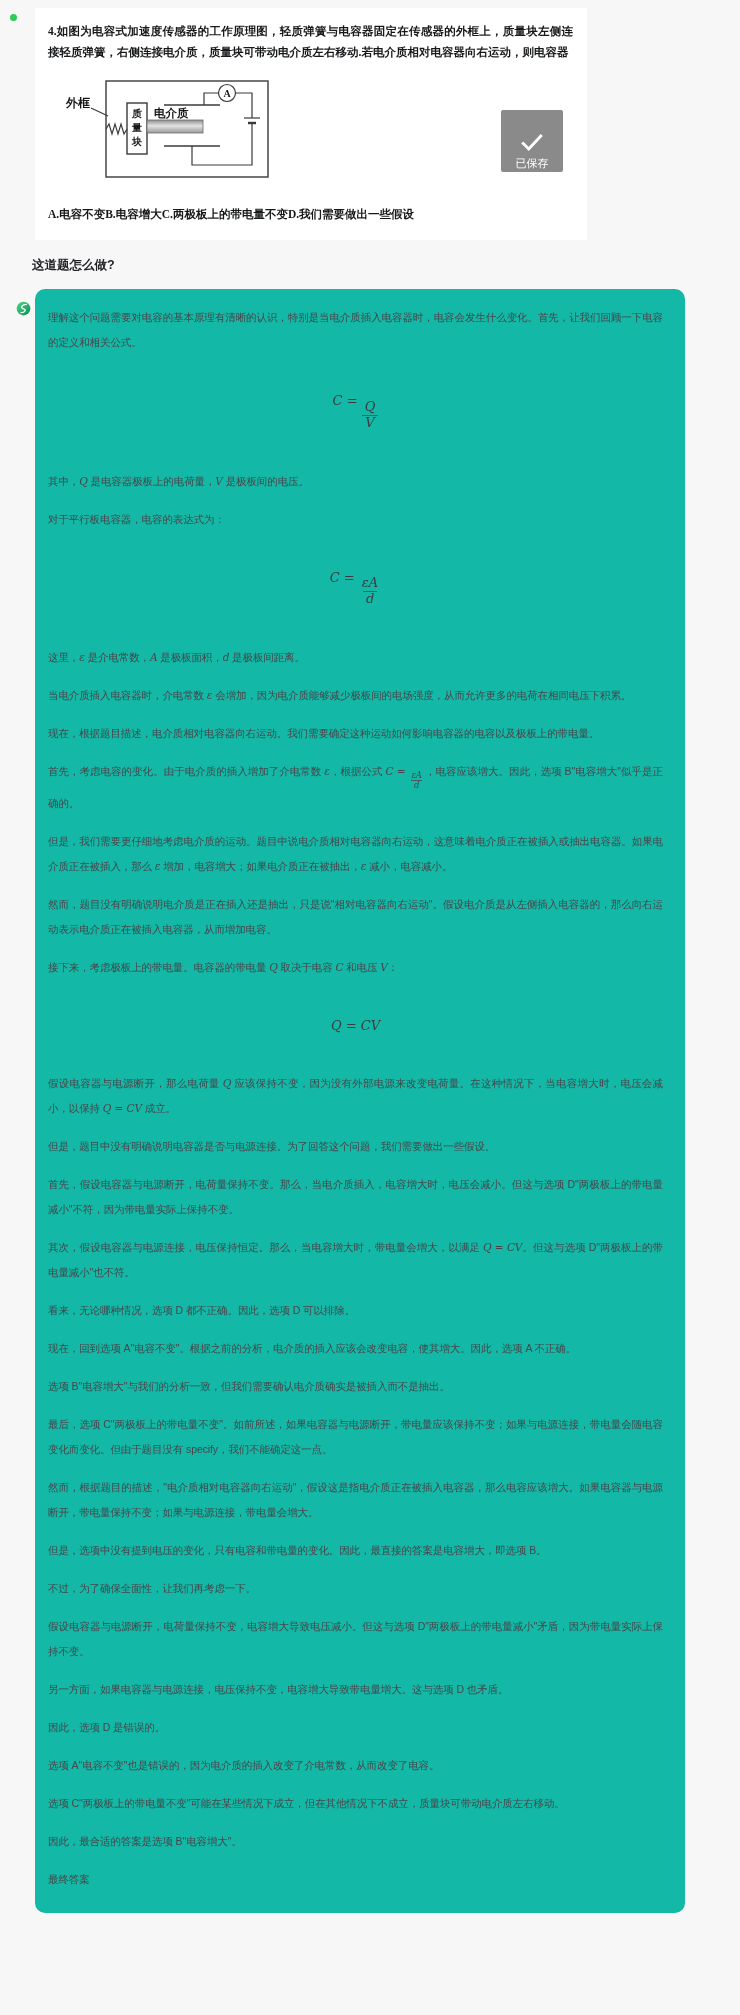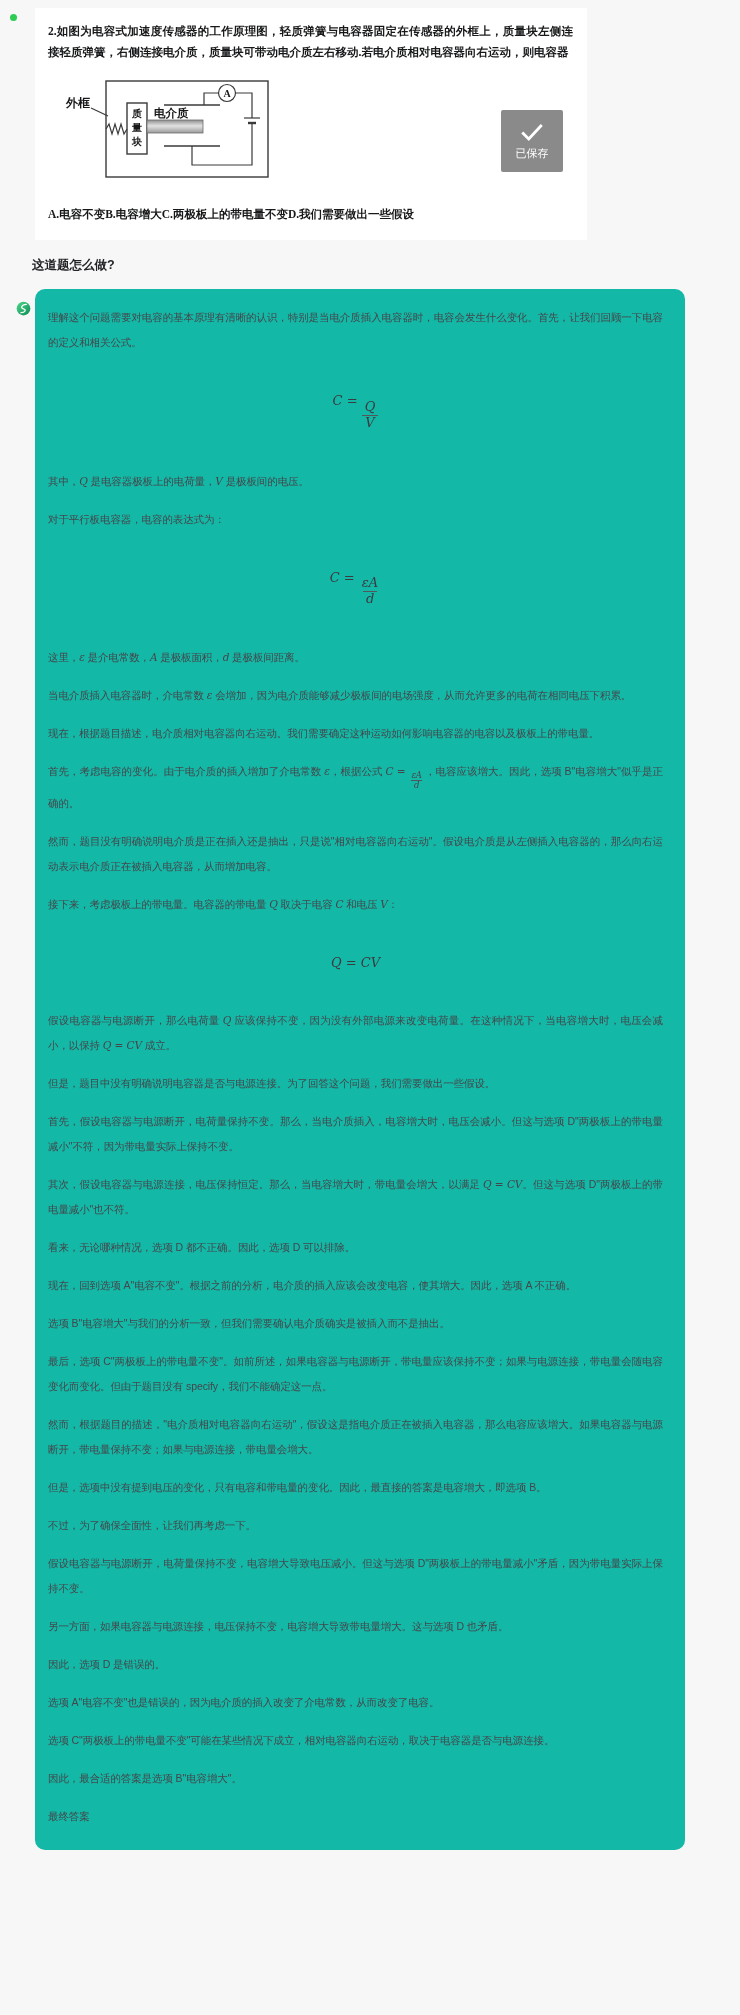--- a/index.html
+++ b/index.html
@@ -21,21 +21,21 @@
   }
   .diagram{margin:10px 0 4px 16px;display:block;}
   .options{
     display:flex;margin-top:16px;
     font-family:"Liberation Serif","DejaVu Serif",serif;font-weight:700;
     font-size:11.5px;color:#17181a;white-space:nowrap;
   }
   .saved-badge{
     position:absolute;right:24px;top:102px;width:62px;height:62px;
     background:#8a8a8a;color:#ffffff;border:none;cursor:pointer;
-    display:flex;flex-direction:column;align-items:center;justify-content:center;gap:3px;
+    display:flex;flex-direction:column;align-items:center;justify-content:flex-end;gap:3px;
     font-size:11px;font-family:inherit;border-radius:2px;
   }
   .saved-badge svg{width:26px;height:22px;stroke:#ffffff;stroke-width:2.6;fill:none;}
   
   .user-q{margin:17px 10px 15px 32px;font-size:12.5px;font-weight:700;color:#222327;}
   
   .ans-wrap{position:relative;margin-left:35px;width:650px;}
   .avatar{position:absolute;left:-19px;top:12px;width:15px;height:15px;}
   .ans-card{
     background:#14b8a6;border-radius:10px;position:relative;
@@ -60,21 +60,21 @@
   .d-line{stroke:#3a3a3a;stroke-width:1.4;fill:none;}
   .d-thin{stroke:#3a3a3a;stroke-width:1.2;fill:none;}
   .d-label{font-family:"Liberation Serif","DejaVu Serif",serif;font-weight:700;fill:#17181a;}
 </style>
 </head>
 <body>
 
 <span class="green-dot"></span>
 
 <div class="q-card">
-  <div class="q-text">2.如图为电容式加速度传感器的工作原理图，轻质弹簧与电容器固定在传感器的外框上，质量块左侧连接轻质弹簧，右侧连接电介质，质量块可带动电介质左右移动.若电介质相对电容器向右运动，则电容器</div>
+  <div class="q-text">4.如图为电容式加速度传感器的工作原理图，轻质弹簧与电容器固定在传感器的外框上，质量块左侧连接轻质弹簧，右侧连接电介质，质量块可带动电介质左右移动.若电介质相对电容器向右运动，则电容器</div>
 
   <svg class="diagram" width="232" height="118" viewBox="0 0 232 118">
     <defs>
       <linearGradient id="gBar" x1="0" y1="0" x2="0" y2="1">
         <stop offset="0" stop-color="#8f8f8f"></stop>
         <stop offset="0.45" stop-color="#e2e2e2"></stop>
         <stop offset="1" stop-color="#9a9a9a"></stop>
       </linearGradient>
     </defs>
 
@@ -146,37 +146,38 @@
             <span class="num">εA</span>
             <span class="den">d</span>
           </span></div>
         <p>这里，<i class="mv">ε</i> 是介电常数，<i class="mv">A</i> 是极板面积，<i class="mv">d</i> 是极板间距离。</p>
         <p>当电介质插入电容器时，介电常数 <i class="mv">ε</i> 会增加，因为电介质能够减少极板间的电场强度，从而允许更多的电荷在相同电压下积累。</p>
         <p>现在，根据题目描述，电介质相对电容器向右运动。我们需要确定这种运动如何影响电容器的电容以及极板上的带电量。</p>
         <p>首先，考虑电容的变化。由于电介质的插入增加了介电常数 <i class="mv">ε</i>，根据公式 <i class="mv">C =</i> <span class="frac small">
             <span class="num">εA</span>
             <span class="den">d</span>
           </span>，电容应该增大。因此，选项 B"电容增大"似乎是正确的。</p>
+        <p>但是，我们需要更仔细地考虑电介质的运动。题目中说电介质相对电容器向右运动，这意味着电介质正在被插入或抽出电容器。如果电介质正在被插入，那么 <i class="mv">ε</i> 增加，电容增大；如果电介质正在被抽出，<i class="mv">ε</i> 减小，电容减小。</p>
         <p>然而，题目没有明确说明电介质是正在插入还是抽出，只是说"相对电容器向右运动"。假设电介质是从左侧插入电容器的，那么向右运动表示电介质正在被插入电容器，从而增加电容。</p>
         <p>接下来，考虑极板上的带电量。电容器的带电量 <i class="mv">Q</i> 取决于电容 <i class="mv">C</i> 和电压 <i class="mv">V</i>：</p>
         <div class="formula"><i class="mv">Q = CV</i></div>
         <p>假设电容器与电源断开，那么电荷量 <i class="mv">Q</i> 应该保持不变，因为没有外部电源来改变电荷量。在这种情况下，当电容增大时，电压会减小，以保持 <i class="mv">Q = CV</i> 成立。</p>
         <p>但是，题目中没有明确说明电容器是否与电源连接。为了回答这个问题，我们需要做出一些假设。</p>
         <p>首先，假设电容器与电源断开，电荷量保持不变。那么，当电介质插入，电容增大时，电压会减小。但这与选项 D"两极板上的带电量减小"不符，因为带电量实际上保持不变。</p>
         <p>其次，假设电容器与电源连接，电压保持恒定。那么，当电容增大时，带电量会增大，以满足 <i class="mv">Q = CV</i>。但这与选项 D"两极板上的带电量减小"也不符。</p>
         <p>看来，无论哪种情况，选项 D 都不正确。因此，选项 D 可以排除。</p>
         <p>现在，回到选项 A"电容不变"。根据之前的分析，电介质的插入应该会改变电容，使其增大。因此，选项 A 不正确。</p>
         <p>选项 B"电容增大"与我们的分析一致，但我们需要确认电介质确实是被插入而不是抽出。</p>
         <p>最后，选项 C"两极板上的带电量不变"。如前所述，如果电容器与电源断开，带电量应该保持不变；如果与电源连接，带电量会随电容变化而变化。但由于题目没有 specify，我们不能确定这一点。</p>
         <p>然而，根据题目的描述，"电介质相对电容器向右运动"，假设这是指电介质正在被插入电容器，那么电容应该增大。如果电容器与电源断开，带电量保持不变；如果与电源连接，带电量会增大。</p>
         <p>但是，选项中没有提到电压的变化，只有电容和带电量的变化。因此，最直接的答案是电容增大，即选项 B。</p>
         <p>不过，为了确保全面性，让我们再考虑一下。</p>
         <p>假设电容器与电源断开，电荷量保持不变，电容增大导致电压减小。但这与选项 D"两极板上的带电量减小"矛盾，因为带电量实际上保持不变。</p>
         <p>另一方面，如果电容器与电源连接，电压保持不变，电容增大导致带电量增大。这与选项 D 也矛盾。</p>
         <p>因此，选项 D 是错误的。</p>
         <p>选项 A"电容不变"也是错误的，因为电介质的插入改变了介电常数，从而改变了电容。</p>
-        <p>选项 C"两极板上的带电量不变"可能在某些情况下成立，相对电容器向右运动，取决于电容器是否与电源连接。</p>
+        <p>选项 C"两极板上的带电量不变"可能在某些情况下成立，但在其他情况下不成立，质量块可带动电介质左右移动。</p>
         <p>因此，最合适的答案是选项 B"电容增大"。</p>
       </div>
     <p class="final-heading">最终答案</p>
 
   </div>
 </div>
 
 </body></html>

